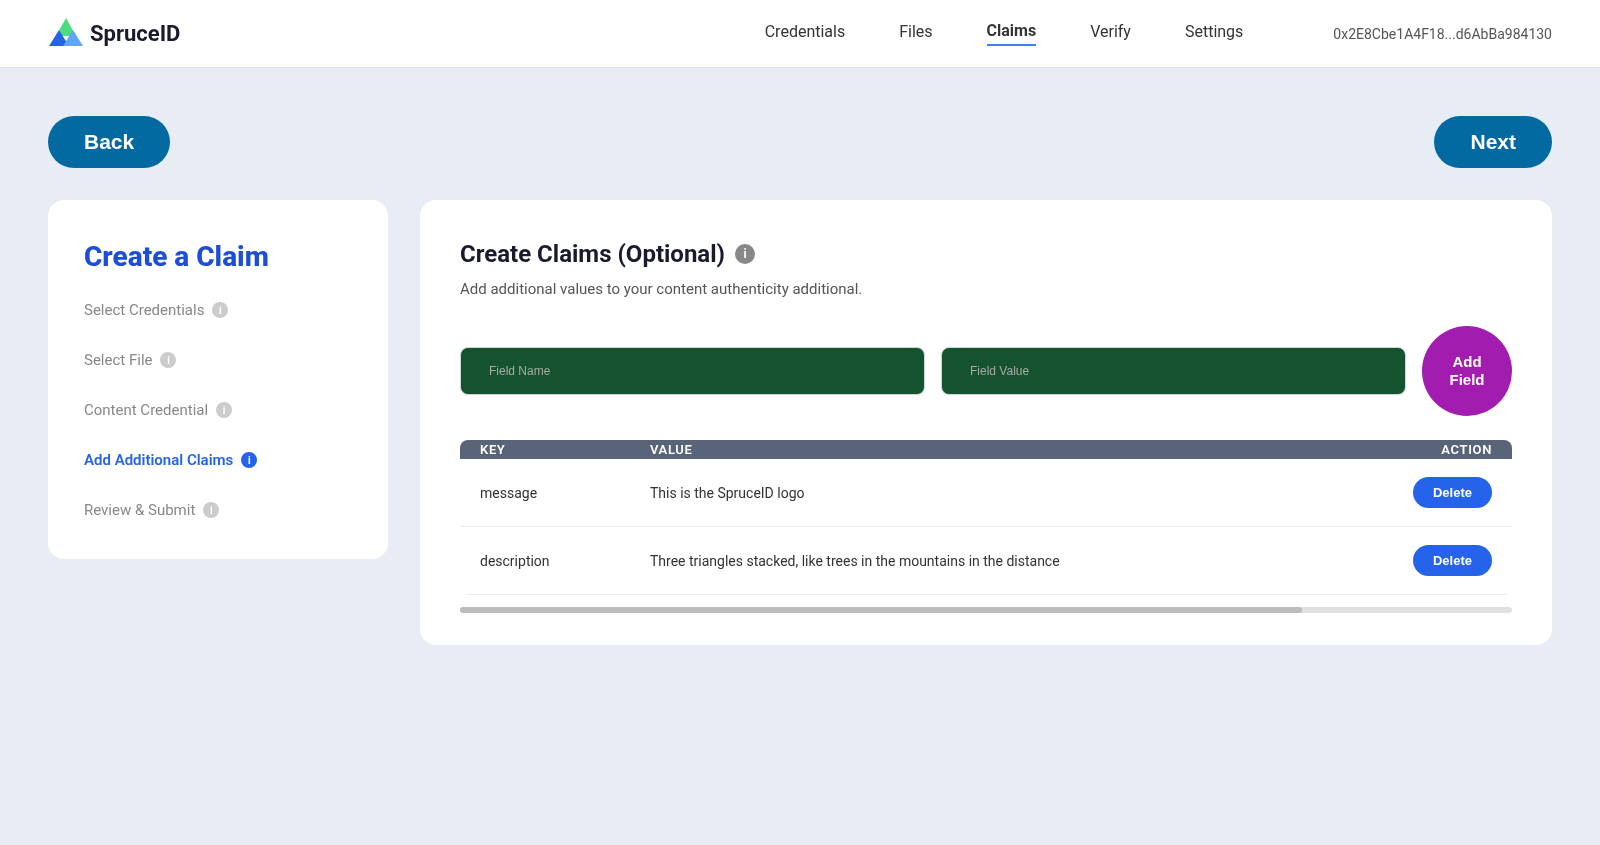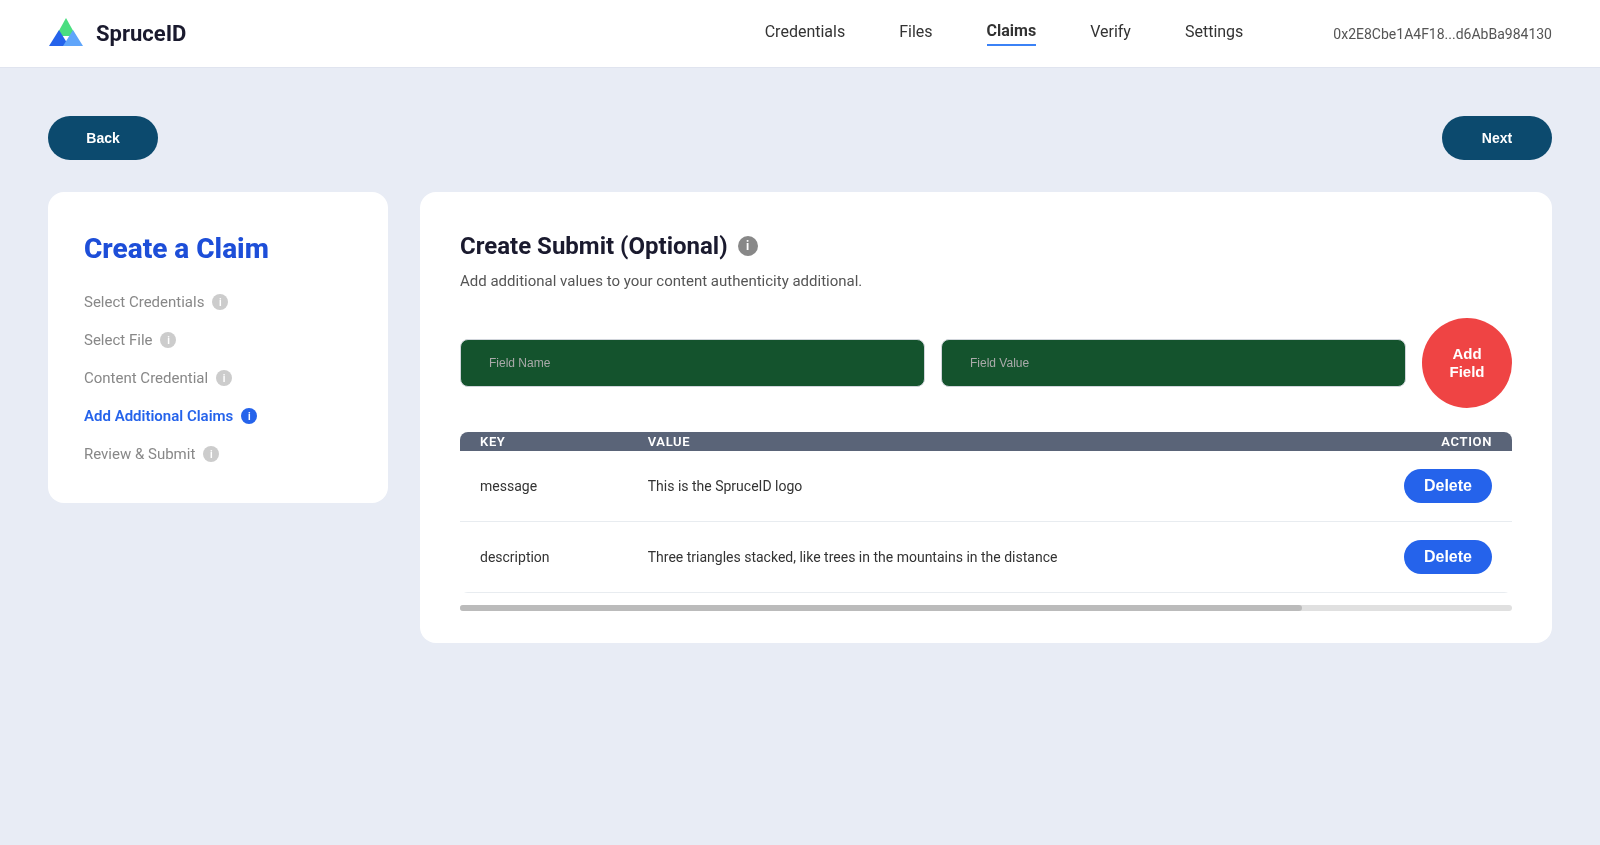--- a/index.html
+++ b/index.html
@@ -15,21 +15,21 @@
       background: #fff;
       height: 68px;
       display: flex;
       align-items: center;
       padding: 0 48px;
       border-bottom: 1px solid #e0e4ef;
     }
     .logo-area {
       display: flex;
       align-items: center;
-      gap: 12px;
+      gap: 6px;
       flex: 1;
     }
     .logo-text {
       font-size: 22px;
       font-weight: 700;
       color: #1a1a2e;
     }
     .nav-links {
       display: flex;
       align-items: center;
@@ -66,26 +66,26 @@
     }
 
     .top-bar {
       display: flex;
       justify-content: space-between;
       align-items: center;
       margin-bottom: 32px;
     }
 
     .btn-pill {
-      background: #0c4a6e;
+      background: #0369a1;
       color: #fff;
       border: none;
       border-radius: 999px;
       padding: 14px 36px;
-      font-size: 14px;
+      font-size: 21px;
       font-weight: 600;
       cursor: pointer;
       min-width: 110px;
     }
 
     
     .two-col {
       display: flex;
       gap: 32px;
       align-items: flex-start;
@@ -103,21 +103,21 @@
     .left-panel-title {
       font-size: 28px;
       font-weight: 800;
       color: #1d4ed8;
       margin-bottom: 28px;
     }
     .step-list {
       list-style: none;
       display: flex;
       flex-direction: column;
-      gap: 20px;
+      gap: 32px;
     }
     .step-item {
       display: flex;
       align-items: center;
       gap: 8px;
       font-size: 15px;
       color: #888;
     }
     .step-item.active {
       color: #2563eb;
@@ -189,21 +189,21 @@
       border-radius: 8px;
       padding: 16px 28px;
       font-size: 12px;
       color: #aaa;
       outline: none;
       background: #14532d;
     }
     .field-input::placeholder { color: #aaa; }
 
     .add-field-btn {
-      background: #ef4444;
+      background: #a21caf;
       color: #fff;
       border: none;
       border-radius: 999px;
       width: 90px;
       height: 90px;
       font-size: 15px;
       font-weight: 700;
       cursor: pointer;
       display: flex;
       align-items: center;
@@ -245,21 +245,21 @@
     }
     .claims-table tbody td:last-child {
       text-align: right;
     }
     .delete-btn {
       background: #2563eb;
       color: #fff;
       border: none;
       border-radius: 999px;
       padding: 8px 20px;
-      font-size: 16px;
+      font-size: 13px;
       font-weight: 600;
       cursor: pointer;
     }
 
     
     .table-wrapper {
       overflow-x: auto;
     }
     .scroll-bar-hint {
       height: 6px;
@@ -328,21 +328,21 @@
         </li>
         <li class="step-item">
           <span>Review &amp; Submit</span>
           <span class="info-icon">i</span>
         </li>
       </ul>
     </div>
 
     <div class="right-panel">
       <div class="right-panel-header">
-        <span class="right-panel-title">Create Submit (Optional)</span>
+        <span class="right-panel-title">Create Claims (Optional)</span>
         <span class="info-circle">i</span>
       </div>
       <p class="subtitle">Add additional values to your content authenticity additional.</p>
 
       <div class="field-row">
         <input class="field-input" type="text" placeholder="Field Name" style="">
         <input class="field-input" type="text" placeholder="Field Value" style="">
         <button class="add-field-btn">
           <span>Add</span>
           <span>Field</span>

